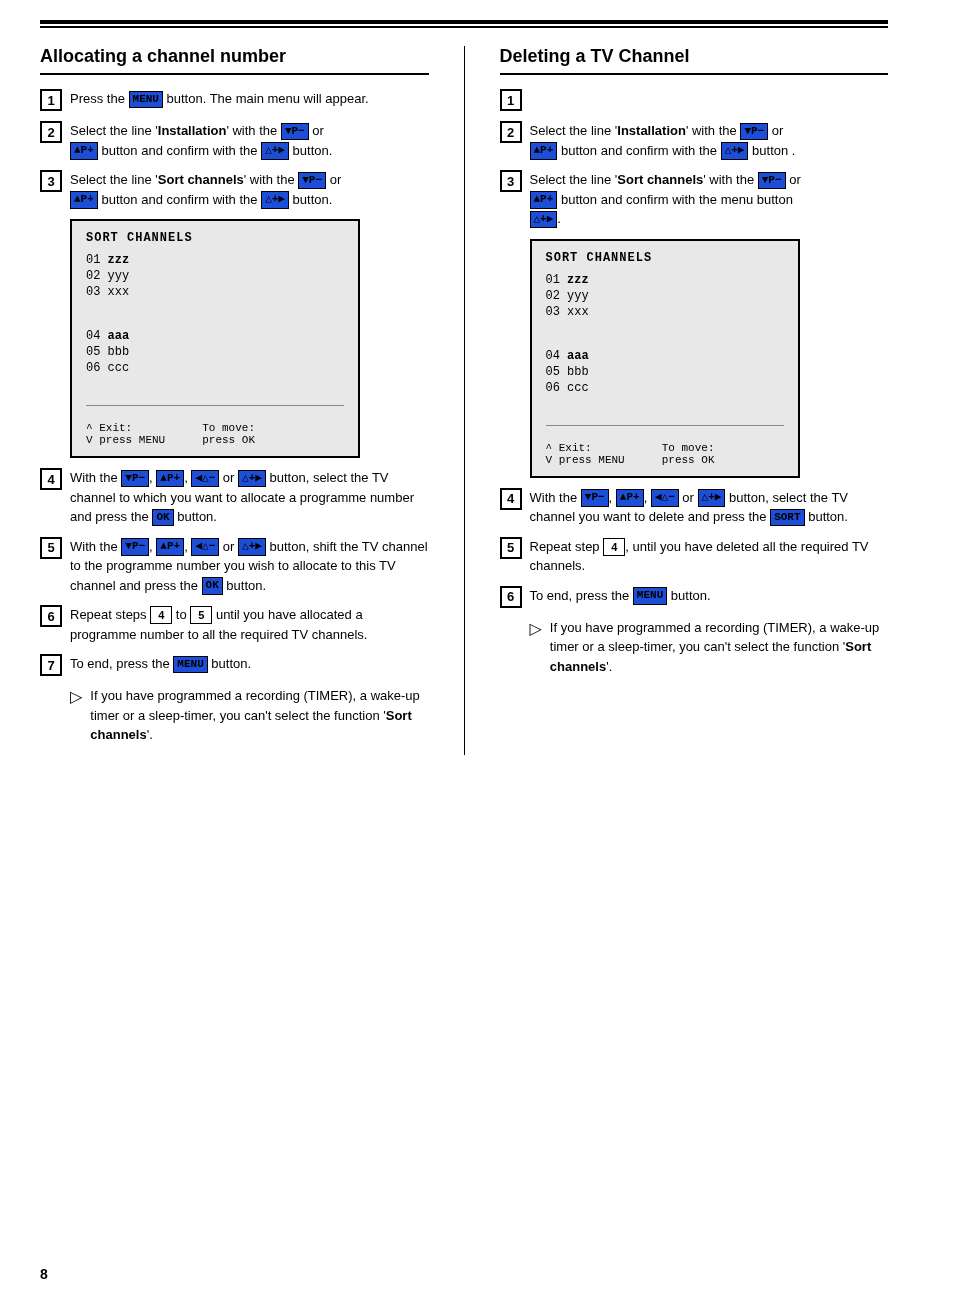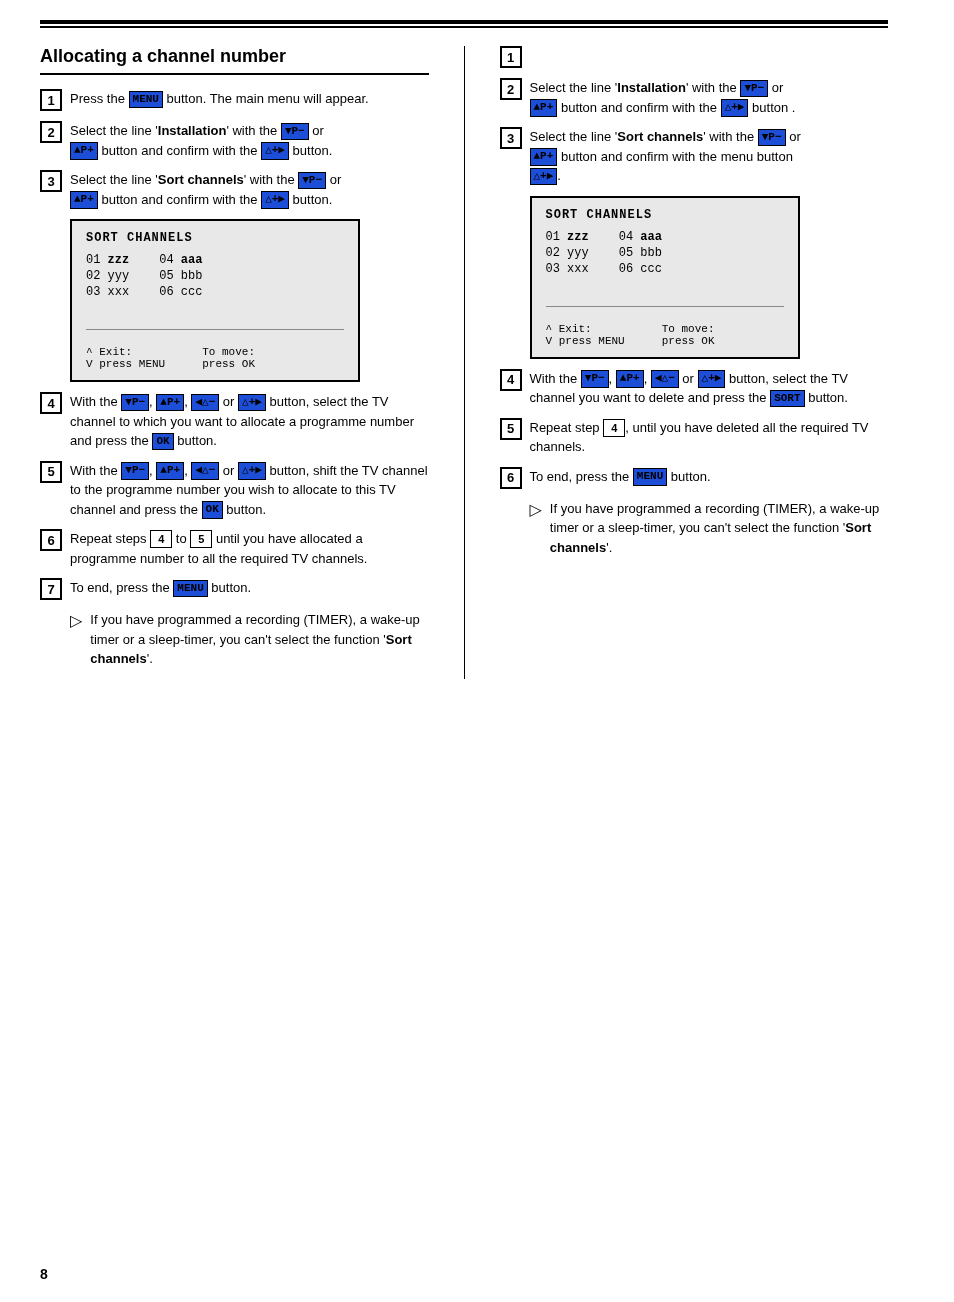--- a/index.html
+++ b/index.html
@@ -104,20 +104,21 @@
       font-weight: bold;
       font-family: 'Courier New', Courier, monospace;
       font-size: 12px;
       margin-bottom: 8px;
       letter-spacing: 1px;
     }
     .screen-channels {
       display: flex;
       gap: 30px;
       margin-bottom: 30px;
+      flex-direction: column;
     }
     .screen-col {
       display: flex;
       flex-direction: column;
       gap: 2px;
     }
     .screen-footer {
       border-top: 1px solid #888;
       margin-top: 4px;
       padding-top: 16px;
@@ -239,20 +240,21 @@
         <div class="note-arrow">▷</div>
         <div class="note-text">
           If you have programmed a recording (TIMER), a wake-up timer or a sleep-timer, you can't select the function '<code>Sort channels</code>'.
         </div>
       </div>
     </div>
 
     <div class="col-divider"></div>
 
     <div class="col">
+      <div class="section-title">Deleting a TV Channel</div>
 
       <div class="step">
         <div class="step-num">1</div>
       </div>
 
       <div class="step">
         <div class="step-num">2</div>
         <div class="step-text">
           Select the line '<code>Installation</code>' with the <span class="btn-inline">▼P−</span> or<br>
           <span class="btn-inline">▲P+</span> button and confirm with the <span class="btn-inline">△+▶</span> button .

